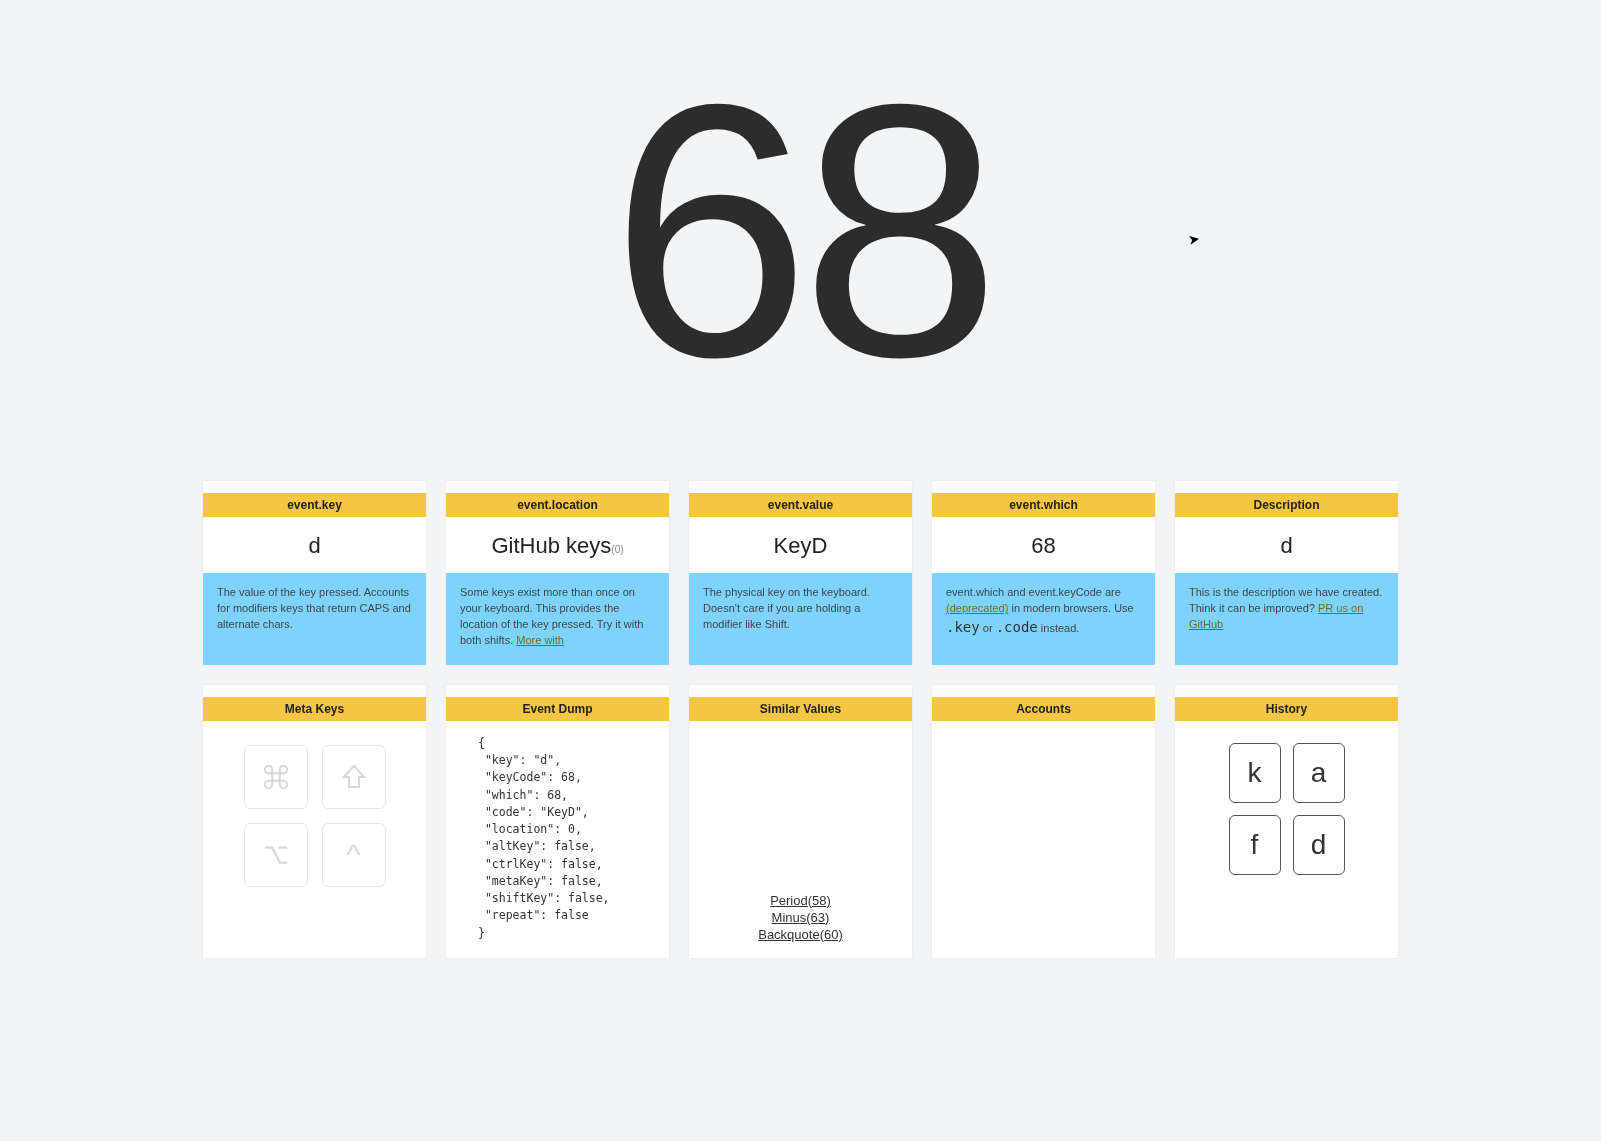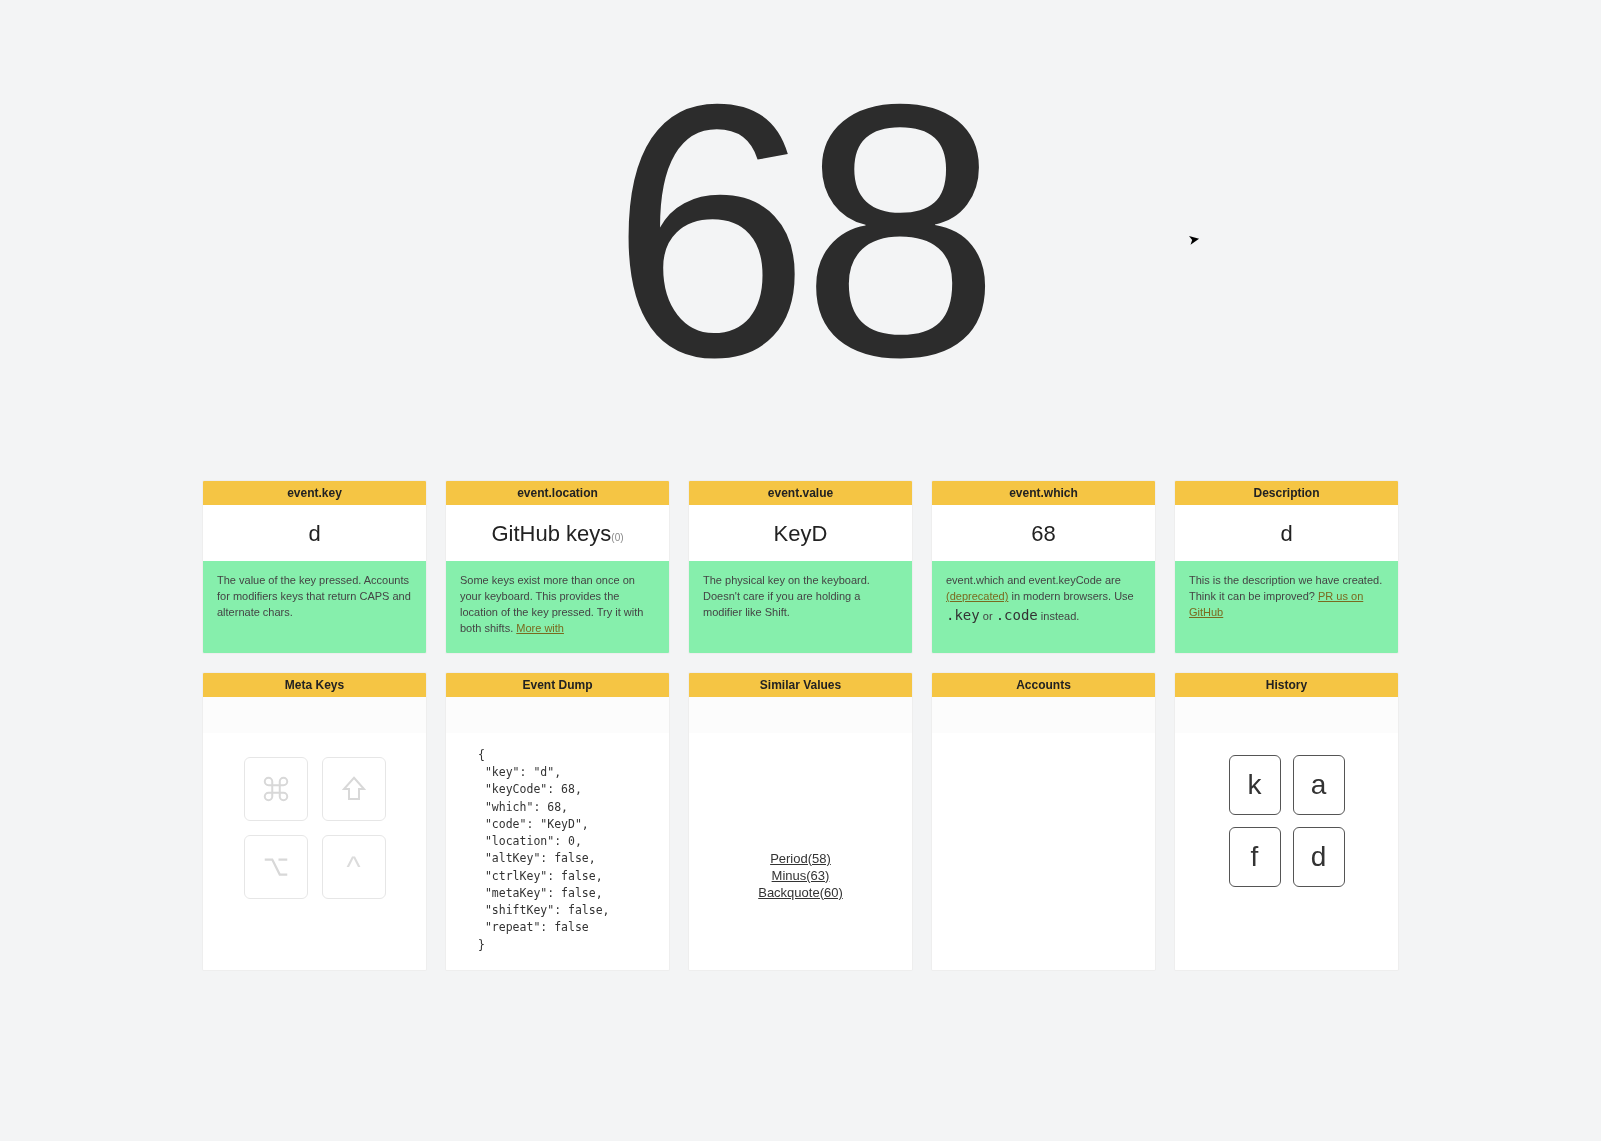--- a/index.html
+++ b/index.html
@@ -40,53 +40,54 @@
       min-height: 170px;
       overflow: hidden;
     }
     .card-header {
       background: #f5c544;
       text-align: center;
       padding: 5px 8px;
       font-size: 12px;
       font-weight: 600;
       color: #222;
+      margin-top: 12px;
     }
     .card-value {
       text-align: center;
       font-size: 22px;
       padding: 16px 8px 14px;
       color: #222;
       background: #fff;
     }
     .card-value .sub {
       font-size: 10px;
       color: #888;
       vertical-align: baseline;
     }
     .card-desc {
       font-size: 11px;
       line-height: 1.45;
       padding: 12px 14px 16px;
       color: #444;
-      background: #86efac;
+      background: #7dd3fc;
       flex: 1;
     }
     .card-desc a, .card-desc .link {
       color: #7a6a1f;
       text-decoration: underline;
       cursor: pointer;
     }
     .card-desc .code-inline {
       font-family: ui-monospace, SFMono-Regular, Menlo, Consolas, monospace;
       font-size: 14px;
       color: #333;
     }
     
-    .row2 .card { min-height: 220px; gap: 36px; }
+    .row2 .card { min-height: 220px; }
     .row2 .card-body {
       padding: 14px 14px 16px;
       font-size: 12px;
       color: #333;
       flex: 1;
       background: #fff;
     }
     .meta-grid {
       display: grid;
       grid-template-columns: 64px 64px;
@@ -114,21 +115,21 @@
       font-size: 11.5px;
       line-height: 1.5;
       white-space: pre;
       color: #333;
       padding-left: 18px;
     }
     .similar-list {
       display: flex;
       flex-direction: column;
       align-items: center;
-      justify-content: center;
+      justify-content: flex-end;
       height: 100%;
       gap: 2px;
       padding-top: 50px;
     }
     .similar-list a {
       font-size: 13px;
       color: #333;
       text-decoration: underline;
       cursor: pointer;
     }

